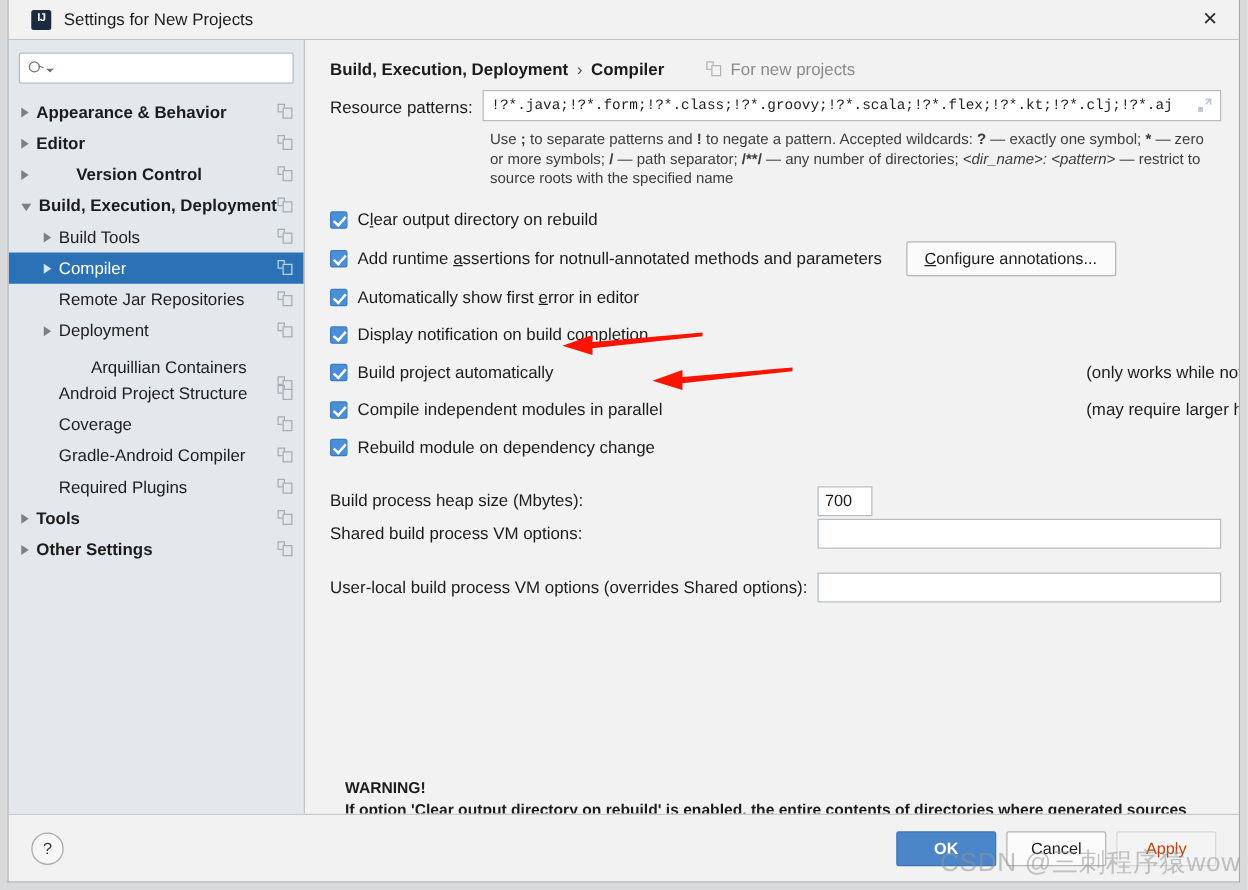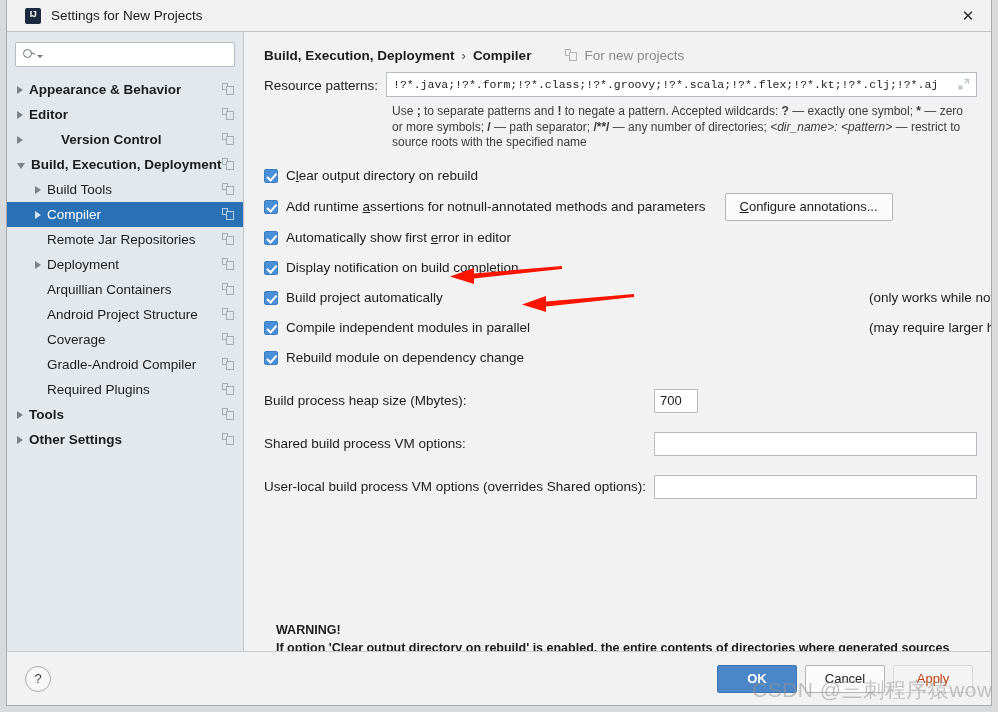--- a/index.html
+++ b/index.html
@@ -530,21 +530,21 @@
               </span>
             </div>
             <div class="tree-row" style="padding-left: 28px;">
               <span class="tw "></span>
               <span class="tree-label">Deployment</span>
               <span class="copy-icon">
                 <span class="ci-a"></span>
                 <span class="ci-b"></span>
               </span>
             </div>
-            <div class="tree-row" style="padding-left: 28px;">
+            <div class="tree-row" style="padding-left: 28px; flex-direction: column;">
               <span class="tw none"></span>
               <span class="tree-label">Arquillian Containers</span>
               <span class="copy-icon">
                 <span class="ci-a"></span>
                 <span class="ci-b"></span>
               </span>
             </div>
             <div class="tree-row" style="padding-left: 28px;">
               <span class="tw none"></span>
               <span class="tree-label">Android Project Structure</span>
@@ -664,21 +664,21 @@
               <span class="cb"></span>
               <span class="cb-label"><span>Rebuild module on dependency change</span></span>
             </div>
           </div>
 
         <div class="field-row" style="margin-top:18px;">
           <span class="field-label" style="width:390px;">Build process heap size (Mbytes):</span>
           <input class="text-input heap-input" value="700" style="">
         </div>
 
-        <div class="field-row" style="margin-top:19px;justify-content:center;">
+        <div class="field-row" style="margin-top:2px;justify-content:center;">
           <span class="field-label" style="width:390px;">Shared build process VM options:</span>
           <input class="text-input wide-input" value="" style="">
         </div>
 
         <div class="field-row" style="margin-top:19px;">
           <span class="field-label" style="width:390px;">User-local build process VM options (overrides Shared options):</span>
           <input class="text-input wide-input" value="" style="">
         </div>
 
         <div class="warning">

